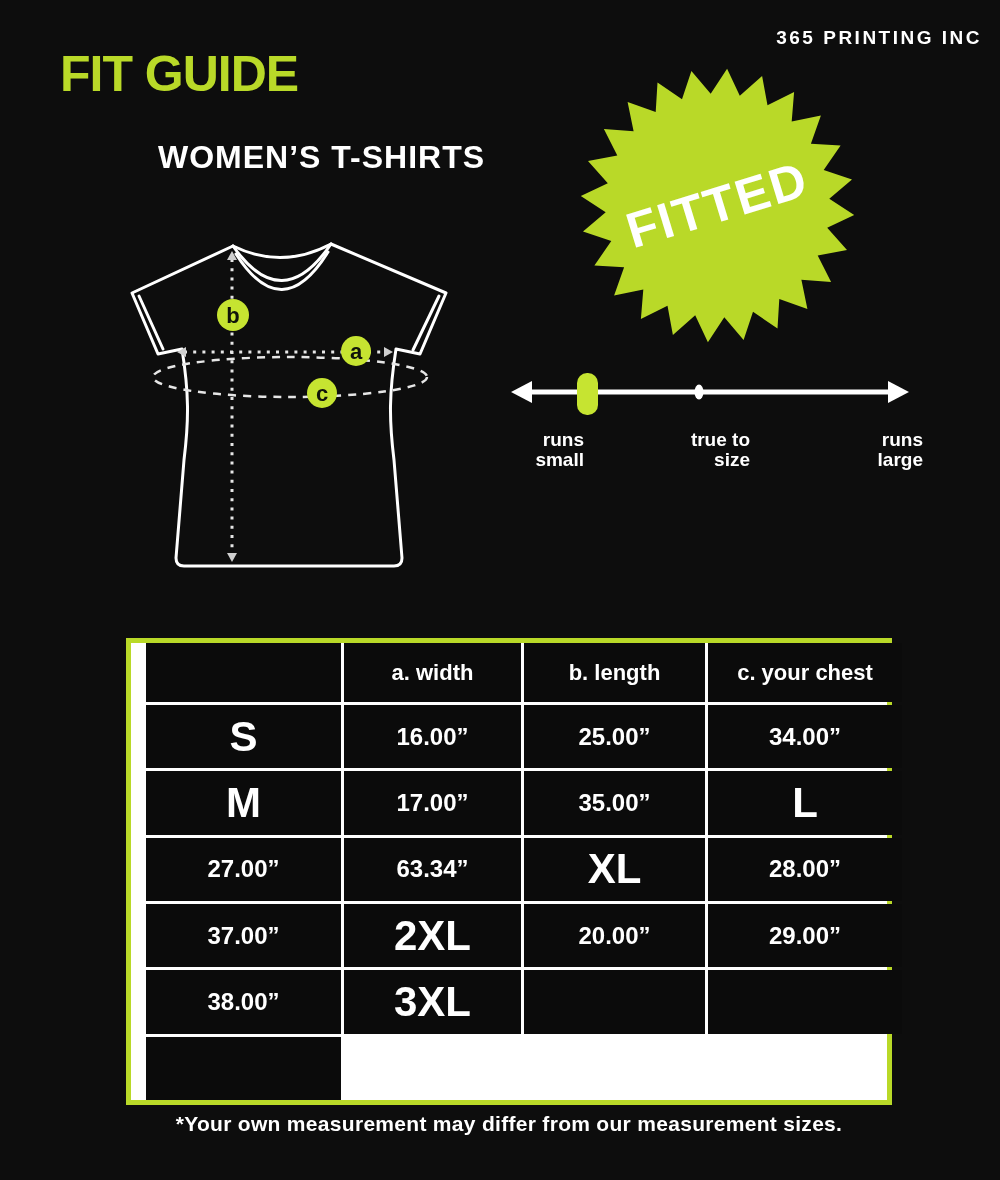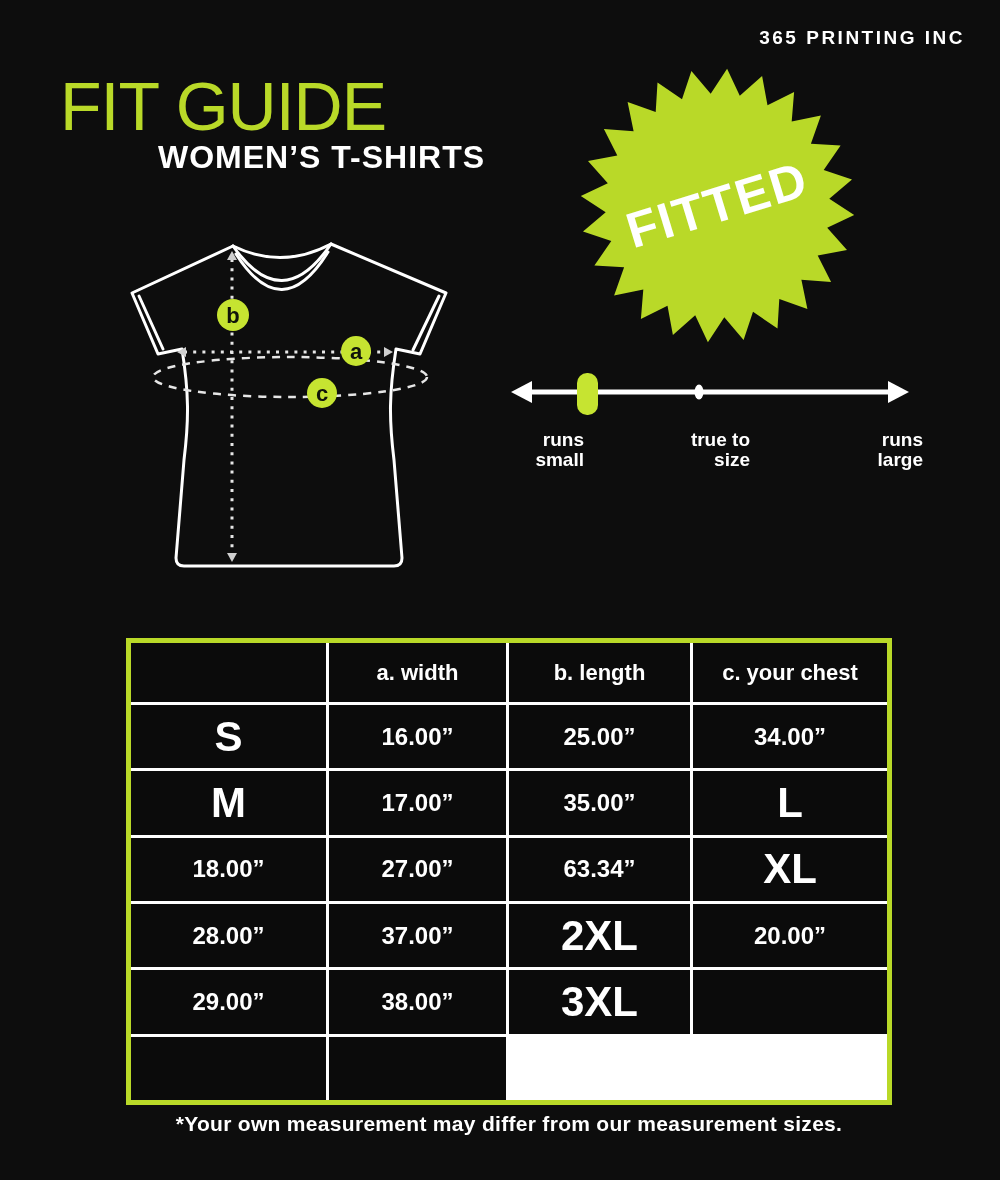--- a/index.html
+++ b/index.html
@@ -15,27 +15,27 @@
     background:var(--bg);
     font-family:"Liberation Sans", sans-serif;
     color:var(--white);
     position:relative;
     overflow:hidden;
   }
   .abs{position:absolute;}
   svg text{font-family:"Liberation Sans", sans-serif;}
 
   .brand{
-    top:27px;right:35px;
+    top:27px;right:18px;
     font-size:19px;font-weight:bold;letter-spacing:2.5px;
     color:var(--white);
   }
   .title{
-    left:60px;top:72px;
-    font-size:68px;font-weight:normal;line-height:1;letter-spacing:-1px;
+    left:60px;top:49px;
+    font-size:50px;font-weight:bold;line-height:1;letter-spacing:-1px;
     color:var(--green);
   }
   .subtitle{
     left:158px;top:139px;
     font-size:32px;font-weight:bold;letter-spacing:1px;
     color:var(--white);
   }
 
   .scale-label{
     top:430px;width:90px;
@@ -49,20 +49,21 @@
 
   .size-table{
     left:126px;top:638px;width:766px;height:467px;
     box-sizing:border-box;
     border:5px solid var(--green);
     background:#ffffff;
     display:grid;
     grid-template-columns:195px 177px 181px 194px;
     grid-template-rows:59px repeat(6,1fr);
     gap:3px;
+    padding-left:15px;
   }
   .cell{
     background:var(--cell);
     display:flex;align-items:center;justify-content:center;
     font-weight:bold;color:var(--white);
   }
   .cell.th{font-size:22px;}
   .cell.size{font-size:42px;}
   .cell.val{font-size:24px;}
 
@@ -157,21 +158,20 @@
   <div class="cell size">S</div>
   <div class="cell val">16.00”</div>
   <div class="cell val">25.00”</div>
   <div class="cell val">34.00”</div>
 
   <div class="cell size">M</div>
   <div class="cell val">17.00”</div>
   <div class="cell val">35.00”</div>
 
   <div class="cell size">L</div>
-  <div class="cell val">18.00”</div>
   <div class="cell val">27.00”</div>
   <div class="cell val">63.34”</div>
 
   <div class="cell size">XL</div>
   <div class="cell val">28.00”</div>
   <div class="cell val">37.00”</div>
 
   <div class="cell size">2XL</div>
   <div class="cell val">20.00”</div>
   <div class="cell val">29.00”</div>

